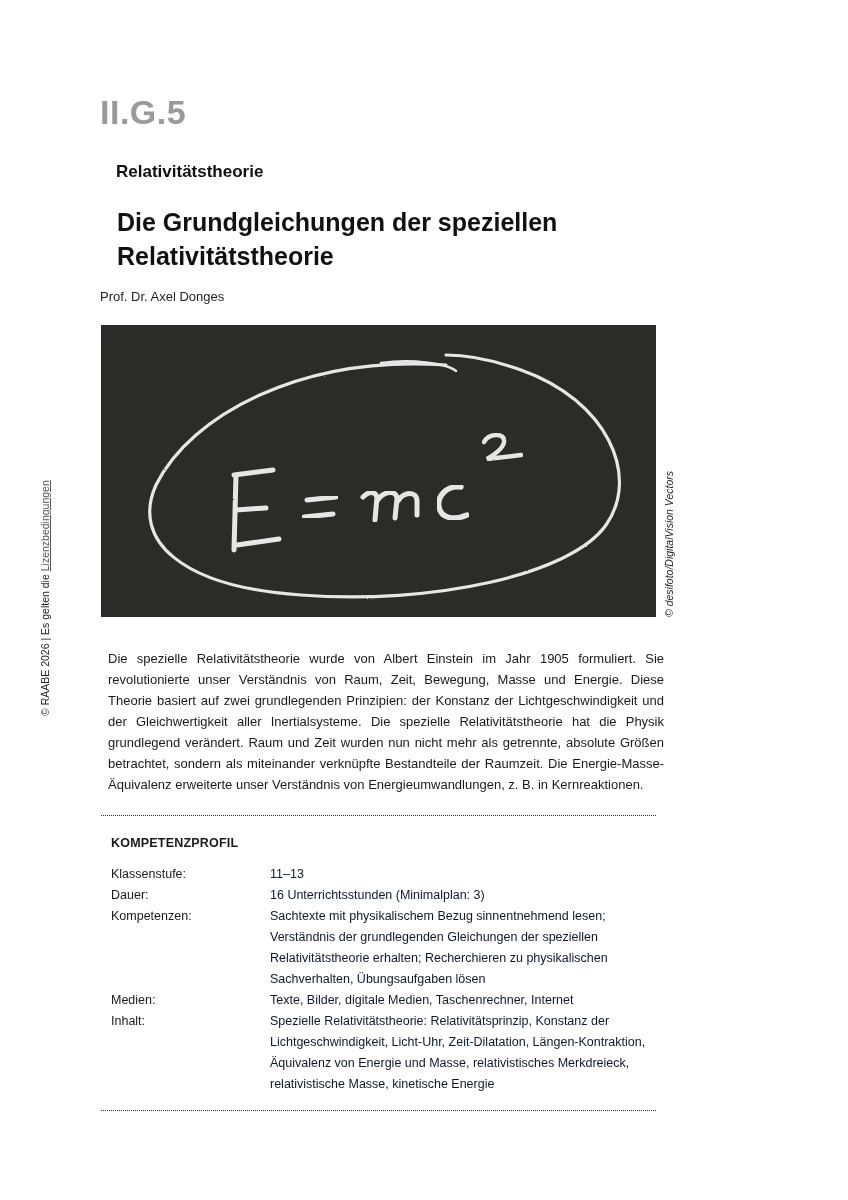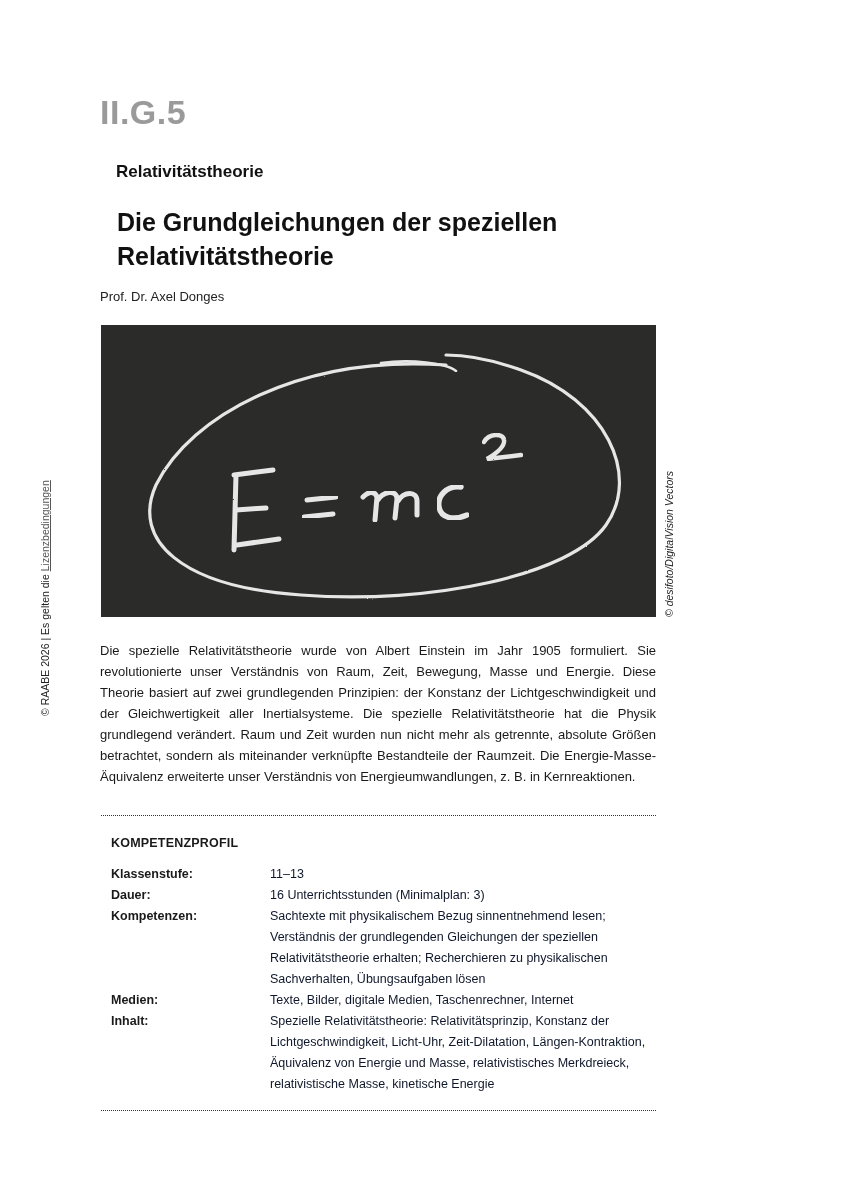--- a/index.html
+++ b/index.html
@@ -97,21 +97,21 @@
       text-decoration: underline;
     }
     .intro {
       position: absolute;
       left: 100px;
       top: 640px;
       width: 556px;
       font-size: 13px;
       line-height: 21px;
       text-align: justify;
-      margin: 0;
+      margin: 8px;
       color: #1a1a1a;
     }
     .dotted {
       position: absolute;
       left: 101px;
       width: 555px;
       height: 0;
       border-top: 1.5px dotted #333;
     }
     .profile-heading {
@@ -132,21 +132,21 @@
       border-collapse: collapse;
       font-size: 12.5px;
       line-height: 21px;
     }
     .profile-table td {
       padding: 0;
       vertical-align: top;
     }
     .profile-table td.label {
       width: 159px;
-      font-weight: bold;
+      font-weight: normal;
     }
     .profile-table td.value {
       color: #0f172a;
     }
   </style>
 </head>
 <body>
 
 <div>
 

